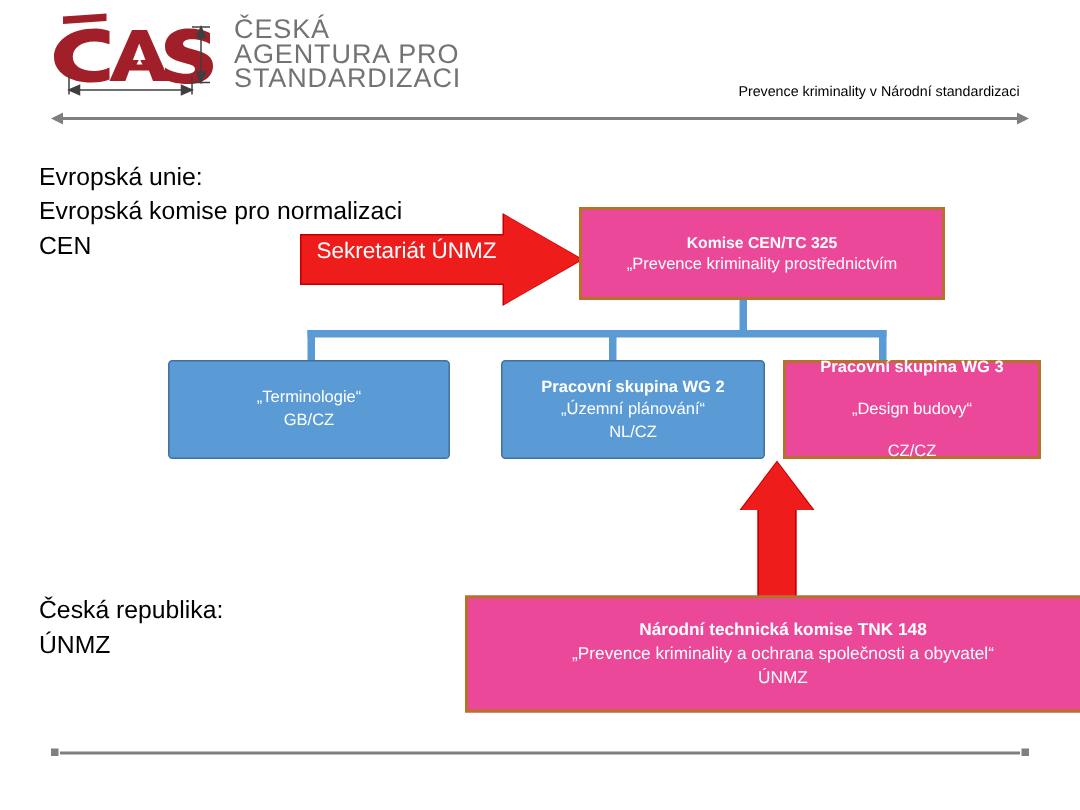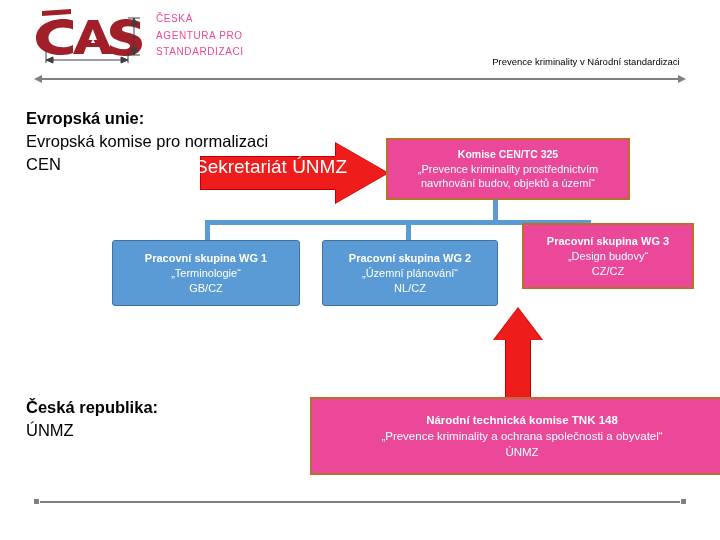--- a/index.html
+++ b/index.html
@@ -10,22 +10,22 @@
     overflow:hidden;
     position:relative;
   }
   .stage{position:absolute;left:0;top:0;width:720px;height:540px;}
 
   
   .logo-wrap{position:absolute;left:28px;top:6px;width:250px;height:58px;}
   .logo-mark{position:absolute;left:0;top:0;width:118px;height:58px;}
   .logo-text{
     position:absolute;left:128px;top:5px;
-    color:#ec4899;
-    font-size:10px;line-height:16.5px;
+    color:#737373;
+    font-size:18px;line-height:16.5px;
     letter-spacing:.6px;font-weight:400;
   }
   .logo-text div{white-space:nowrap;}
 
   
   .top-title{
     position:absolute;left:455px;top:56px;width:262px;
     text-align:center;
     font-size:9.5px;color:#000;font-weight:400;
     white-space:nowrap;
@@ -45,21 +45,21 @@
   .hrule .sq{position:absolute;top:3.5px;width:5px;height:5px;background:#7f7f7f;}
   .hrule .sq.l{left:0;}
   .hrule .sq.r{right:0;}
 
   #rule-top{left:34px;top:72px;width:652px;}
   #rule-bottom{left:34px;top:495px;width:652px;}
 
   
   .side-block{position:absolute;color:#000;}
   .side-block .ln{font-size:16.5px;line-height:23px;white-space:nowrap;}
-  .side-block .ln.b{font-weight:bold;}
+  .side-block .ln.b{font-weight:normal;}
 
   #eu-block{left:26px;top:107px;}
   #cz-block{left:26px;top:396px;}
 
   
   .r-arrow{position:absolute;left:200px;top:143px;width:188px;height:60px;}
   .r-arrow .shaft{
     position:absolute;left:0;top:13px;width:142px;height:34px;
     background:#ef1c1c;border:1px solid #c00000;border-right:none;
     box-sizing:border-box;
@@ -70,21 +70,21 @@
     border-left:52px solid #ef1c1c;
   }
   .r-arrow .tip-o{
     position:absolute;left:135px;top:-1px;width:0;height:0;
     border-top:31px solid transparent;border-bottom:31px solid transparent;
     border-left:54px solid #c00000;z-index:-1;
   }
   .r-arrow .lbl{
     position:absolute;left:0;top:13px;width:142px;height:22px;
     display:flex;align-items:center;justify-content:center;
-    color:#ffffff;font-size:19px;white-space:nowrap;
+    color:#ffffff;font-size:15px;white-space:nowrap;
   }
 
   
   .u-arrow{position:absolute;left:494px;top:308px;width:48px;height:94px;}
   .u-arrow .shaft{
     position:absolute;left:11px;top:28px;width:26px;height:66px;
     background:#ef1c1c;border:1px solid #c00000;border-top:none;
     box-sizing:border-box;
   }
   .u-arrow .tip{
@@ -111,22 +111,22 @@
   .box.blue{background:#5b9bd5;border:1px solid #41719c;border-radius:3px;}
 
   #box-cen{
     left:386px;top:138px;width:244px;height:62px;
     font-size:11px;line-height:14.5px;
   }
   #box-cen .l1{font-size:10.5px;}
   #box-cen .l2,#box-cen .l3{font-size:11px;}
 
   #box-wg1{left:112px;top:240px;width:188px;height:66px;font-size:11px;line-height:15px;}
-  #box-wg2{left:322px;top:240px;width:176px;height:66px;font-size:11px;line-height:15px;}
-  #box-wg3{left:522px;top:223px;width:172px;height:66px;font-size:11px;line-height:15px;}
+  #box-wg2{left:334px;top:240px;width:176px;height:66px;font-size:11px;line-height:15px;}
+  #box-wg3{left:522px;top:240px;width:172px;height:66px;font-size:11px;line-height:15px;gap:13px;}
   #box-wg3{border:2px solid #b8712b;}
 
   #box-tnk{
     left:310px;top:397px;width:424px;height:78px;
     font-size:11.5px;line-height:16px;
   }
 
   
   .conn{position:absolute;background:#5b9bd5;}
   #conn-vert-top{left:493px;top:200px;width:5px;height:22px;}
@@ -197,31 +197,29 @@
   <div class="r-arrow">
     <div class="tip-o"></div>
     <div class="shaft"></div>
     <div class="tip"></div>
     <div class="lbl">Sekretariát ÚNMZ</div>
   </div>
 
   <div class="box red" id="box-cen">
     <div class="l1">Komise CEN/TC 325</div>
     <div class="l2">„Prevence kriminality prostřednictvím</div>
-    <div class="l3">navrhování budov, objektů a území“</div>
   </div>
 
   <div class="conn" id="conn-vert-top"></div>
   <div class="conn" id="conn-horiz"></div>
   <div class="conn" id="conn-v1"></div>
   <div class="conn" id="conn-v2"></div>
   <div class="conn" id="conn-v3"></div>
 
   <div class="box blue" id="box-wg1">
-    <div class="l1">Pracovní skupina WG 1</div>
     <div class="l2">„Terminologie“</div>
     <div class="l3">GB/CZ</div>
   </div>
 
   <div class="box blue" id="box-wg2">
     <div class="l1">Pracovní skupina WG 2</div>
     <div class="l2">„Územní plánování“</div>
     <div class="l3">NL/CZ</div>
   </div>
 

